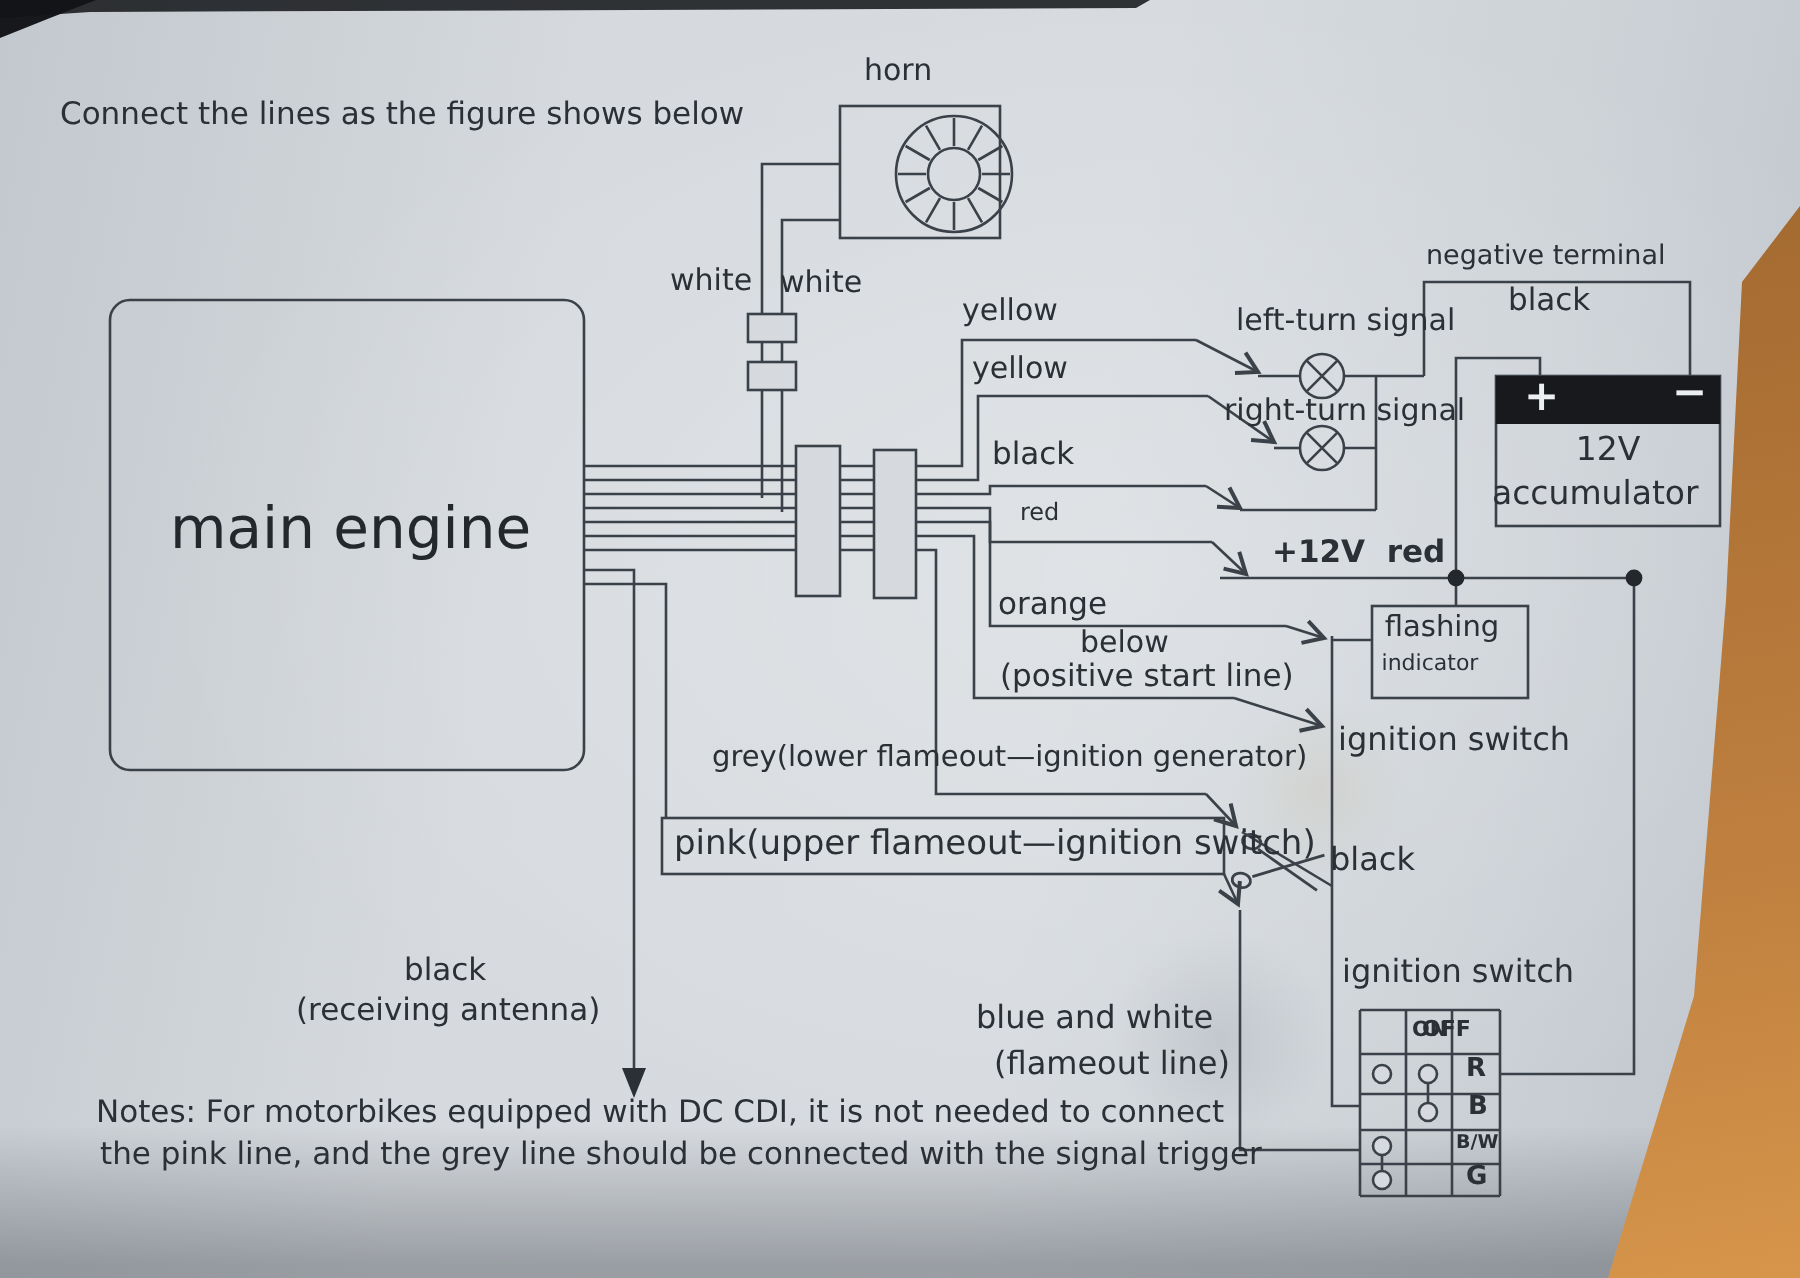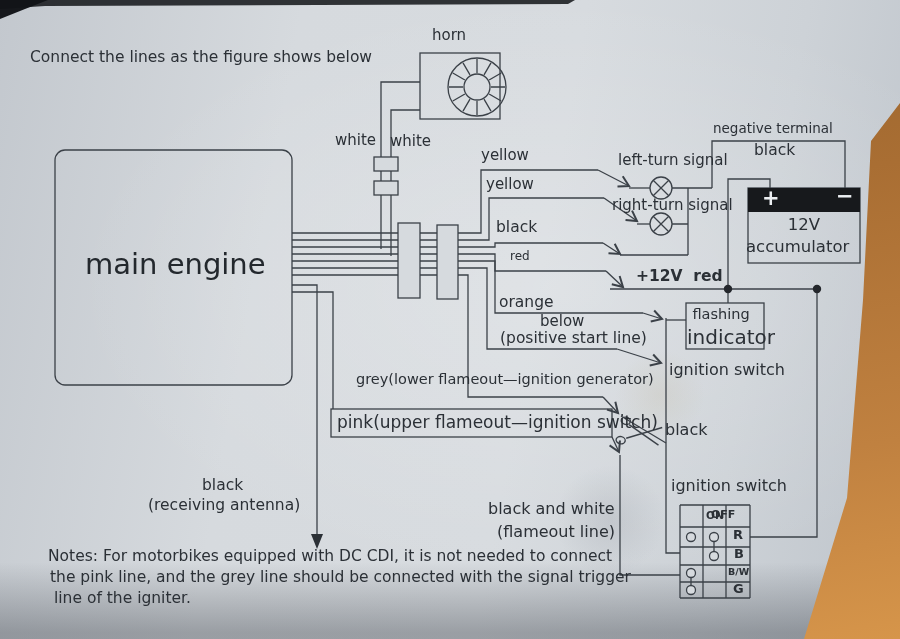--- a/index.html
+++ b/index.html
@@ -160,39 +160,38 @@
   <div class="lbl" style="left:612px;top:197px;font-size:15px;">right-turn signal</div>
 
   <div class="lbl" style="left:713px;top:121px;font-size:13.5px;">negative terminal</div>
   <div class="lbl" style="left:754px;top:142px;font-size:15.5px;">black</div>
   <div class="lbl" style="left:762px;top:186px;font-size:21px;font-weight:600;color:#eceff2;">+</div>
   <div class="lbl" style="left:836px;top:184px;font-size:21px;font-weight:600;color:#eceff2;">−</div>
   <div class="lbl" style="left:750px;top:216px;width:108px;text-align:center;font-size:16.5px;">12V</div>
   <div class="lbl" style="left:746px;top:238px;width:96px;text-align:center;font-size:16.5px;">accumulator</div>
 
   <div class="lbl" style="left:687px;top:306px;width:68px;text-align:center;font-size:14.5px;">flashing</div>
-  <div class="lbl" style="left:687px;top:326px;width:56px;text-align:center;font-size:20px;">indicator</div>
+  <div class="lbl" style="left:687px;top:326px;width:56px;text-align:center;font-size:11px;">indicator</div>
 
   <div class="lbl" style="left:669px;top:361px;font-size:16px;">ignition switch</div>
   <div class="lbl" style="left:665px;top:421px;font-size:16px;">black</div>
 
   <div class="lbl" style="left:671px;top:477px;font-size:16px;">ignition switch</div>
   <div class="lbl" style="left:681px;top:509px;font-size:11px;font-weight:700;padding-left:30px;">OFF</div>
   <div class="lbl" style="left:706px;top:509px;font-size:10.5px;font-weight:700;">ON</div>
   <div class="lbl" style="left:733px;top:528px;font-size:13px;font-weight:700;">R</div>
   <div class="lbl" style="left:734px;top:547px;font-size:13px;font-weight:700;">B</div>
   <div class="lbl" style="left:728px;top:567px;font-size:9.5px;font-weight:700;">B/W</div>
   <div class="lbl" style="left:733px;top:582px;font-size:13px;font-weight:700;">G</div>
 
   <div class="lbl" style="left:202px;top:477px;font-size:15.5px;">black</div>
   <div class="lbl" style="left:148px;top:497px;font-size:15.5px;">(receiving antenna)</div>
 
-  <div class="lbl" style="left:488px;top:500px;font-size:16px;">black and white</div>
+  <div class="lbl" style="left:488px;top:500px;font-size:16px;">blue and white</div>
   <div class="lbl" style="left:497px;top:523px;font-size:16px;">(flameout line)</div>
 
   <div class="lbl" style="left:48px;top:548px;font-size:15.5px;">Notes: For motorbikes equipped with DC CDI, it is not needed to connect</div>
   <div class="lbl" style="left:50px;top:569px;font-size:15.5px;">the pink line, and the grey line should be connected with the signal trigger</div>
-  <div class="lbl" style="left:54px;top:590px;font-size:15.5px;">line of the igniter.</div>
 
   <div class="wood"></div>
   <div class="corner-dark"></div>
   <div class="top-strip"></div>
 </div>
 
 </body></html>

